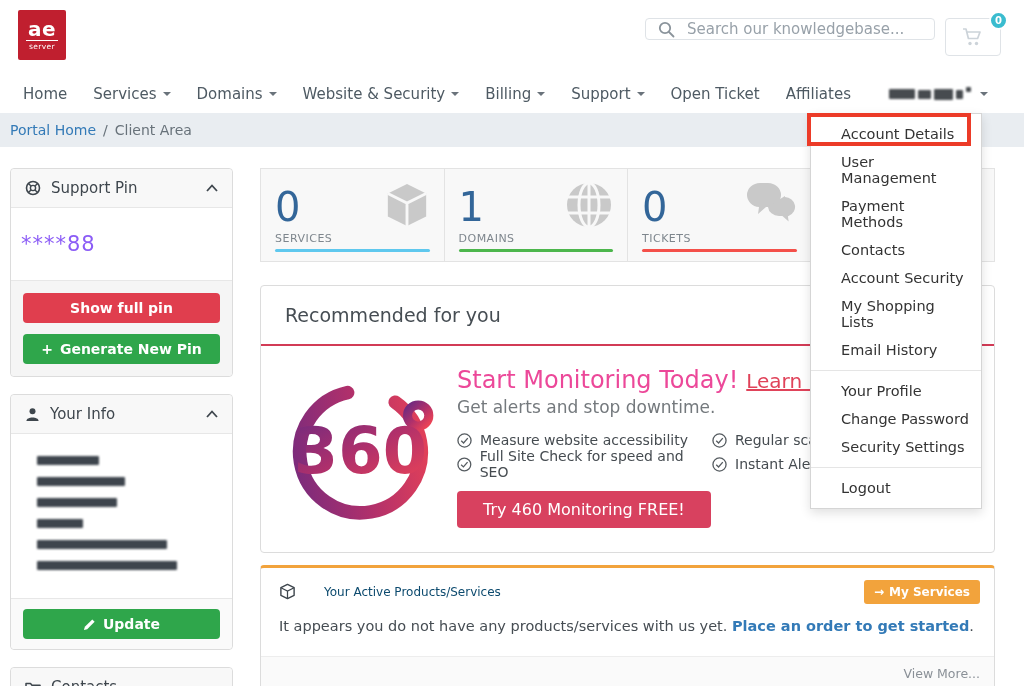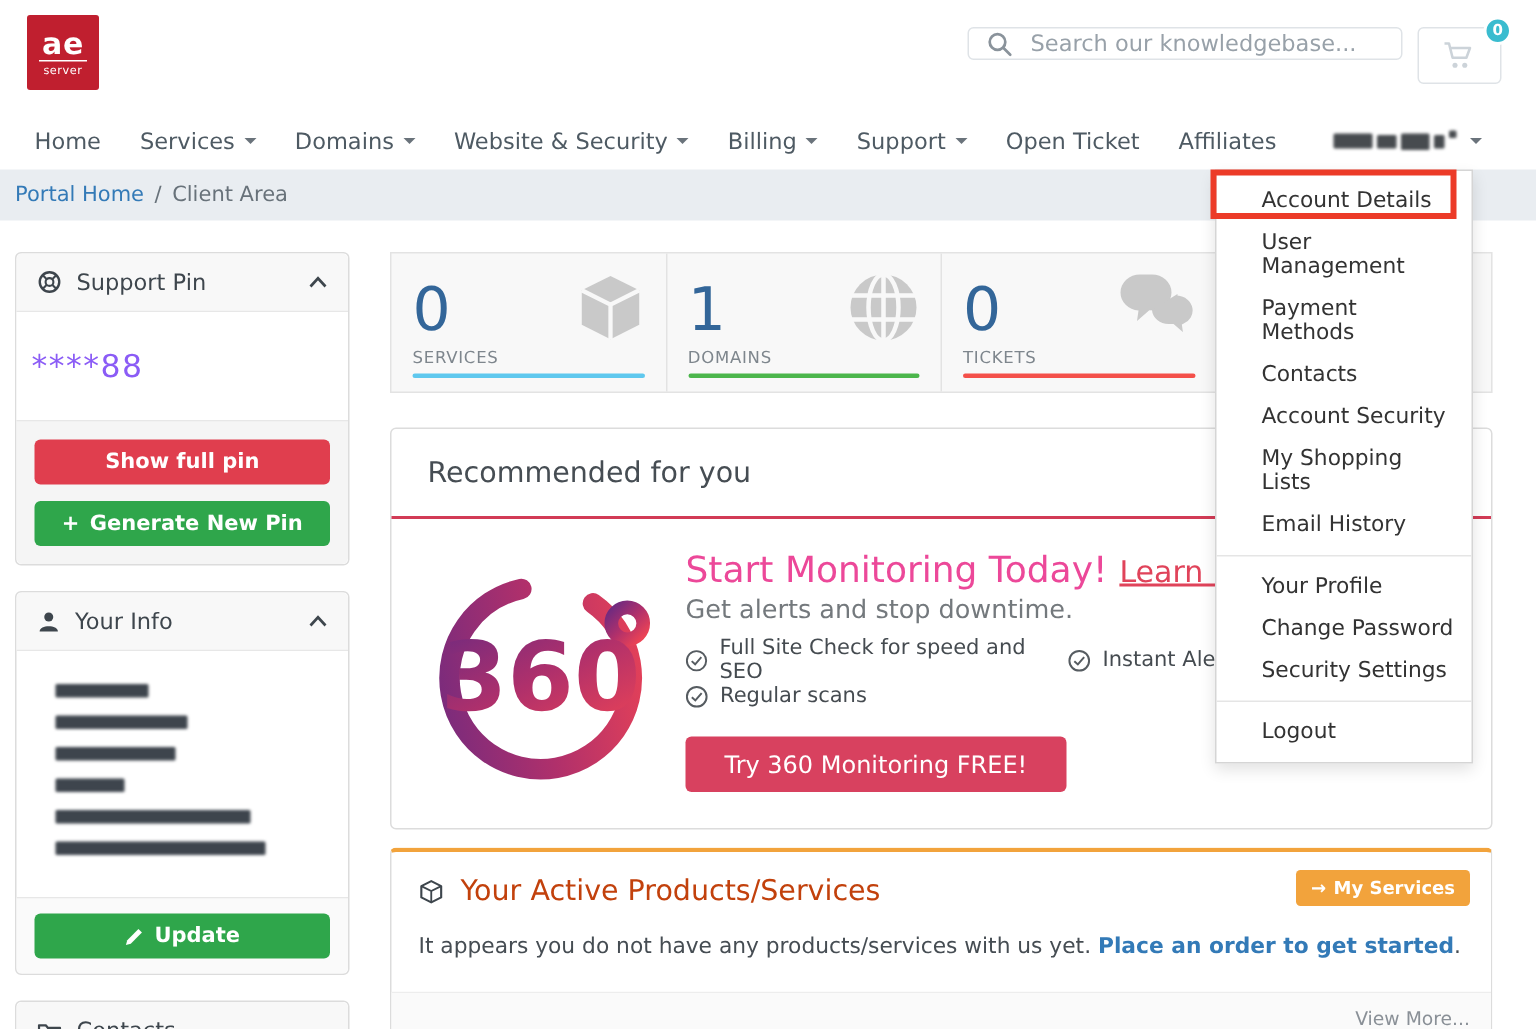--- a/index.html
+++ b/index.html
@@ -72,21 +72,21 @@
   .headline { font-size:24px; color:#ec4899; }
   .learn { color:#e0435a; text-decoration:underline; font-size:20px; margin-left:8px; cursor:pointer; }
   .subline { font-size:17px; color:#74797d; margin-top:3px; }
   .features { display:grid; grid-template-columns:255px auto; grid-auto-flow:column; grid-template-rows:repeat(2,24px); margin-top:11px; }
   .feature { display:flex; align-items:center; gap:8px; font-size:14px; color:#454b50; }
   .cta { display:inline-block; margin-top:15px; background:#d8415f; color:#fff; padding:9px 26px;
          border-radius:4px; font-size:16px; cursor:pointer; }
   
   .prod-panel { margin-top:12px; border:1px solid #dcdcdc; border-top:3px solid #f2a33c; border-radius:4px;
                 background:#fff; position:relative; }
-  .prod-header { padding:15px 18px 6px; font-size:19px; color:#c2410c; display:flex; align-items:center; gap:11px; }
+  .prod-header { padding:15px 18px 6px; font-size:12px; color:#0c4a6e; display:flex; align-items:center; gap:28px; }
   .my-services { position:absolute; top:12px; right:14px; background:#f2a33c; color:#fff; font-size:12px;
                  font-weight:bold; padding:5px 10px; border-radius:3px; display:flex; gap:5px; cursor:pointer; }
   .prod-body { padding:12px 18px 22px; font-size:14.5px; color:#464d53; }
   .prod-body a { color:#337ab7; text-decoration:none; cursor:pointer;font-weight:bold; }
   .prod-footer { background:#fafafa; border-top:1px solid #ededed; padding:9px 14px; text-align:right;
                  font-size:12.5px; color:#8a9097; border-radius:0 0 4px 4px; }
   
   .dropdown { position:absolute; left:810px; top:113px; width:172px; background:#fff; border:1px solid #d5d5d5;
               box-shadow:0 4px 10px rgba(0,0,0,.12); padding:6px 0; z-index:50; }
   .dd-item { padding:6px 10px 6px 30px; font-size:14.5px; color:#333; line-height:16px; cursor:pointer; }
@@ -287,20 +287,27 @@
           <circle cx="47" cy="54" r="40" fill="none" stroke="url(#g360)" stroke-width="9" stroke-linecap="round" stroke-dasharray="218 34" transform="rotate(-55 47 54)"></circle>
           <circle cx="85" cy="30" r="7" fill="none" stroke="url(#g360)" stroke-width="6"></circle>
           <text x="47" y="68" text-anchor="middle" font-size="42" font-weight="bold" font-family="DejaVu Sans, Liberation Sans, sans-serif" fill="url(#g360)">360</text>
         </svg>
         <div class="rec-content">
           <div>
             <span class="headline">Start Monitoring Today!</span><span class="learn">Learn more...</span>
           </div>
           <div class="subline">Get alerts and stop downtime.</div>
           <div class="features">
+            <div class="feature">
+              <svg width="15" height="15" viewBox="0 0 16 16">
+                <circle cx="8" cy="8" r="7" fill="none" stroke="#565c61" stroke-width="1.4"></circle>
+                <polyline points="4.5,8.3 7,10.6 11.5,5.4" fill="none" stroke="#565c61" stroke-width="1.4"></polyline>
+              </svg>
+              <span>Measure website accessibility</span>
+            </div>
             <div class="feature">
               <svg width="15" height="15" viewBox="0 0 16 16">
                 <circle cx="8" cy="8" r="7" fill="none" stroke="#565c61" stroke-width="1.4"></circle>
                 <polyline points="4.5,8.3 7,10.6 11.5,5.4" fill="none" stroke="#565c61" stroke-width="1.4"></polyline>
               </svg>
               <span>Full Site Check for speed and SEO</span>
             </div>
             <div class="feature">
               <svg width="15" height="15" viewBox="0 0 16 16">
                 <circle cx="8" cy="8" r="7" fill="none" stroke="#565c61" stroke-width="1.4"></circle>
@@ -309,21 +316,21 @@
               <span>Regular scans</span>
             </div>
             <div class="feature">
               <svg width="15" height="15" viewBox="0 0 16 16">
                 <circle cx="8" cy="8" r="7" fill="none" stroke="#565c61" stroke-width="1.4"></circle>
                 <polyline points="4.5,8.3 7,10.6 11.5,5.4" fill="none" stroke="#565c61" stroke-width="1.4"></polyline>
               </svg>
               <span>Instant Alerting</span>
             </div>
           </div>
-          <div class="cta">Try 360 Monitoring FREE!</div>
+          <div class="cta">Try 460 Monitoring FREE!</div>
         </div>
       </div>
     </div>
 
     <div class="prod-panel">
       <div class="prod-header">
         <svg width="17" height="17" viewBox="0 0 18 18">
           <path d="M9 1.5 L16 5 L16 13 L9 16.5 L2 13 L2 5 Z" fill="none" stroke="#3e464d" stroke-width="1.5" stroke-linejoin="round"></path>
           <path d="M2 5 L9 8.5 L16 5 M9 8.5 L9 16.5" fill="none" stroke="#3e464d" stroke-width="1.3"></path>
         </svg>

